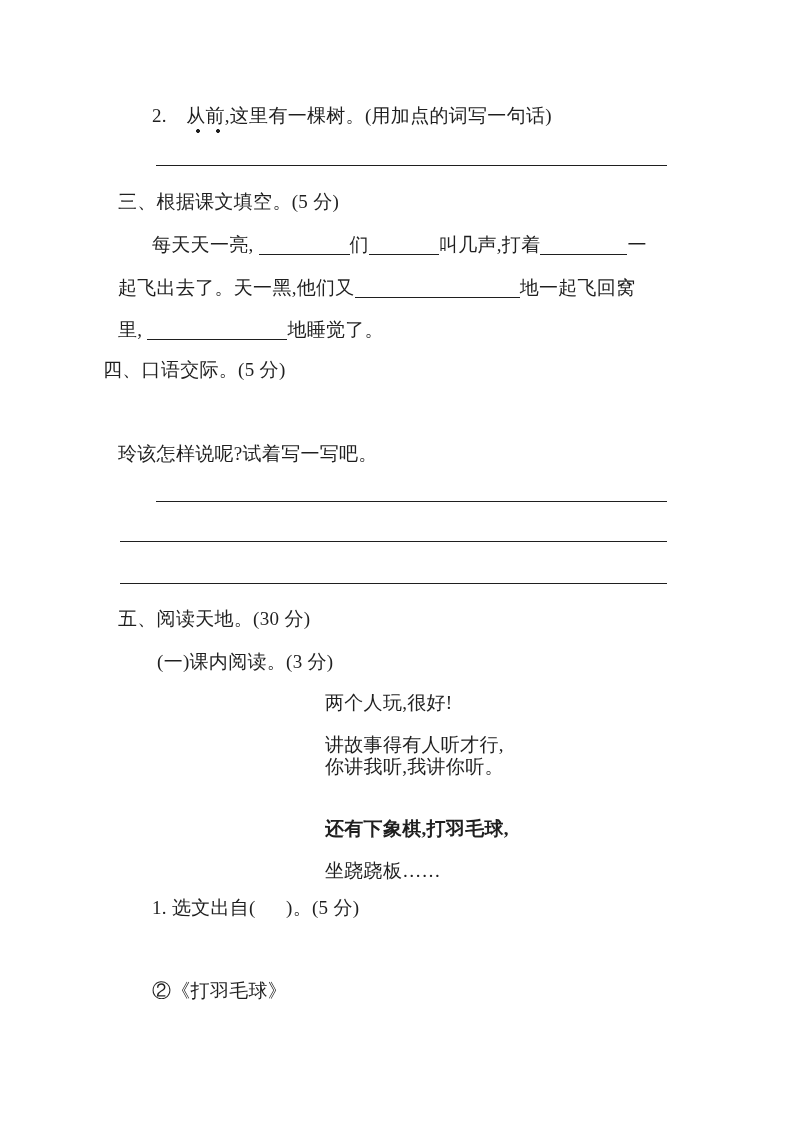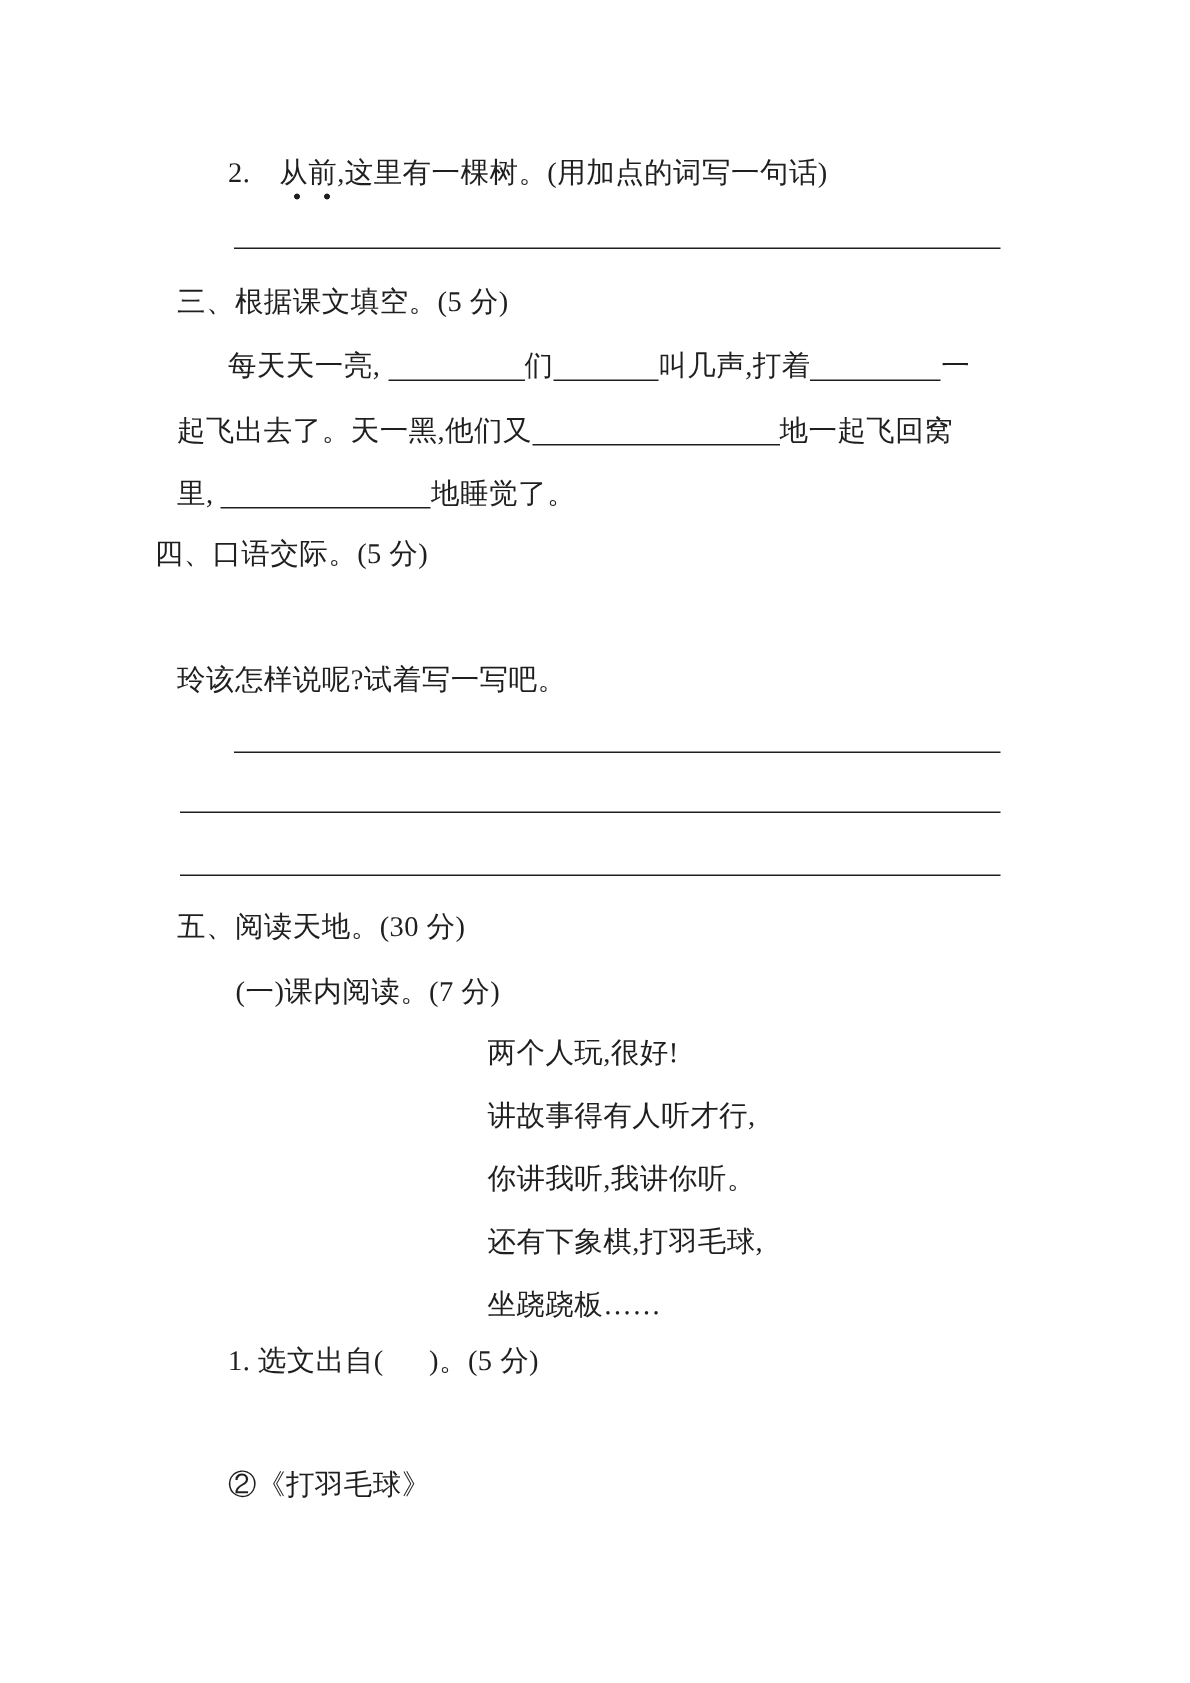--- a/index.html
+++ b/index.html
@@ -55,22 +55,22 @@
   .s3-p1     { top: 233px; left: 152px; }
   .s3-p2     { top: 276px; left: 118px; }
   .s3-p3     { top: 318px; left: 118px; }
   .s4-head   { top: 358px; left: 103px; font-family: Liberation Serif, serif; }
   .s4-l1     { top: 400px; left: 152px; }
   .s4-l2     { top: 442px; left: 118px; }
   .s5-head   { top: 607px; left: 118px; }
   .s5-sub    { top: 650px; left: 157px; }
   .poem-1    { top: 691px; left: 325px; }
   .poem-2    { top: 733px; left: 325px; }
-  .poem-3    { top: 775px; left: 325px; }
-  .poem-4    { top: 817px; left: 325px; }
+  .poem-3    { top: 755px; left: 325px; }
+  .poem-4    { top: 817px; left: 325px; font-weight: bold; }
   .poem-5    { top: 859px; left: 325px; }
   .s5-q1     { top: 896px; left: 152px; }
   .s5-opt1   { top: 937px; left: 152px; }
   .s5-opt2   { top: 979px; left: 152px; }
 </style>
 </head>
 <body>
 
 <div class="page">
 
@@ -87,21 +87,21 @@
   <div class="line s3-p3"><span>里, </span><span class="blank b5"></span><span>地睡觉了。</span></div>
 
   <div class="line s4-head">四、口语交际。(5 分)</div>
   <div class="line s4-l2">玲该怎样说呢?试着写一写吧。</div>
 
   <div class="answer-line al-a"></div>
   <div class="answer-line al-b"></div>
   <div class="answer-line al-c"></div>
 
   <div class="line s5-head">五、阅读天地。(30 分)</div>
-  <div class="line s5-sub">(一)课内阅读。(7 分)</div>
+  <div class="line s5-sub">(一)课内阅读。(3 分)</div>
 
   <div class="line poem-1">两个人玩,很好!</div>
   <div class="line poem-2">讲故事得有人听才行,</div>
   <div class="line poem-3">你讲我听,我讲你听。</div>
   <div class="line poem-4">还有下象棋,打羽毛球,</div>
   <div class="line poem-5">坐跷跷板……</div>
 
   <div class="line s5-q1">1. 选文出自(      )。(5 分)</div>
   <div class="line s5-opt2">②《打羽毛球》</div>
 

